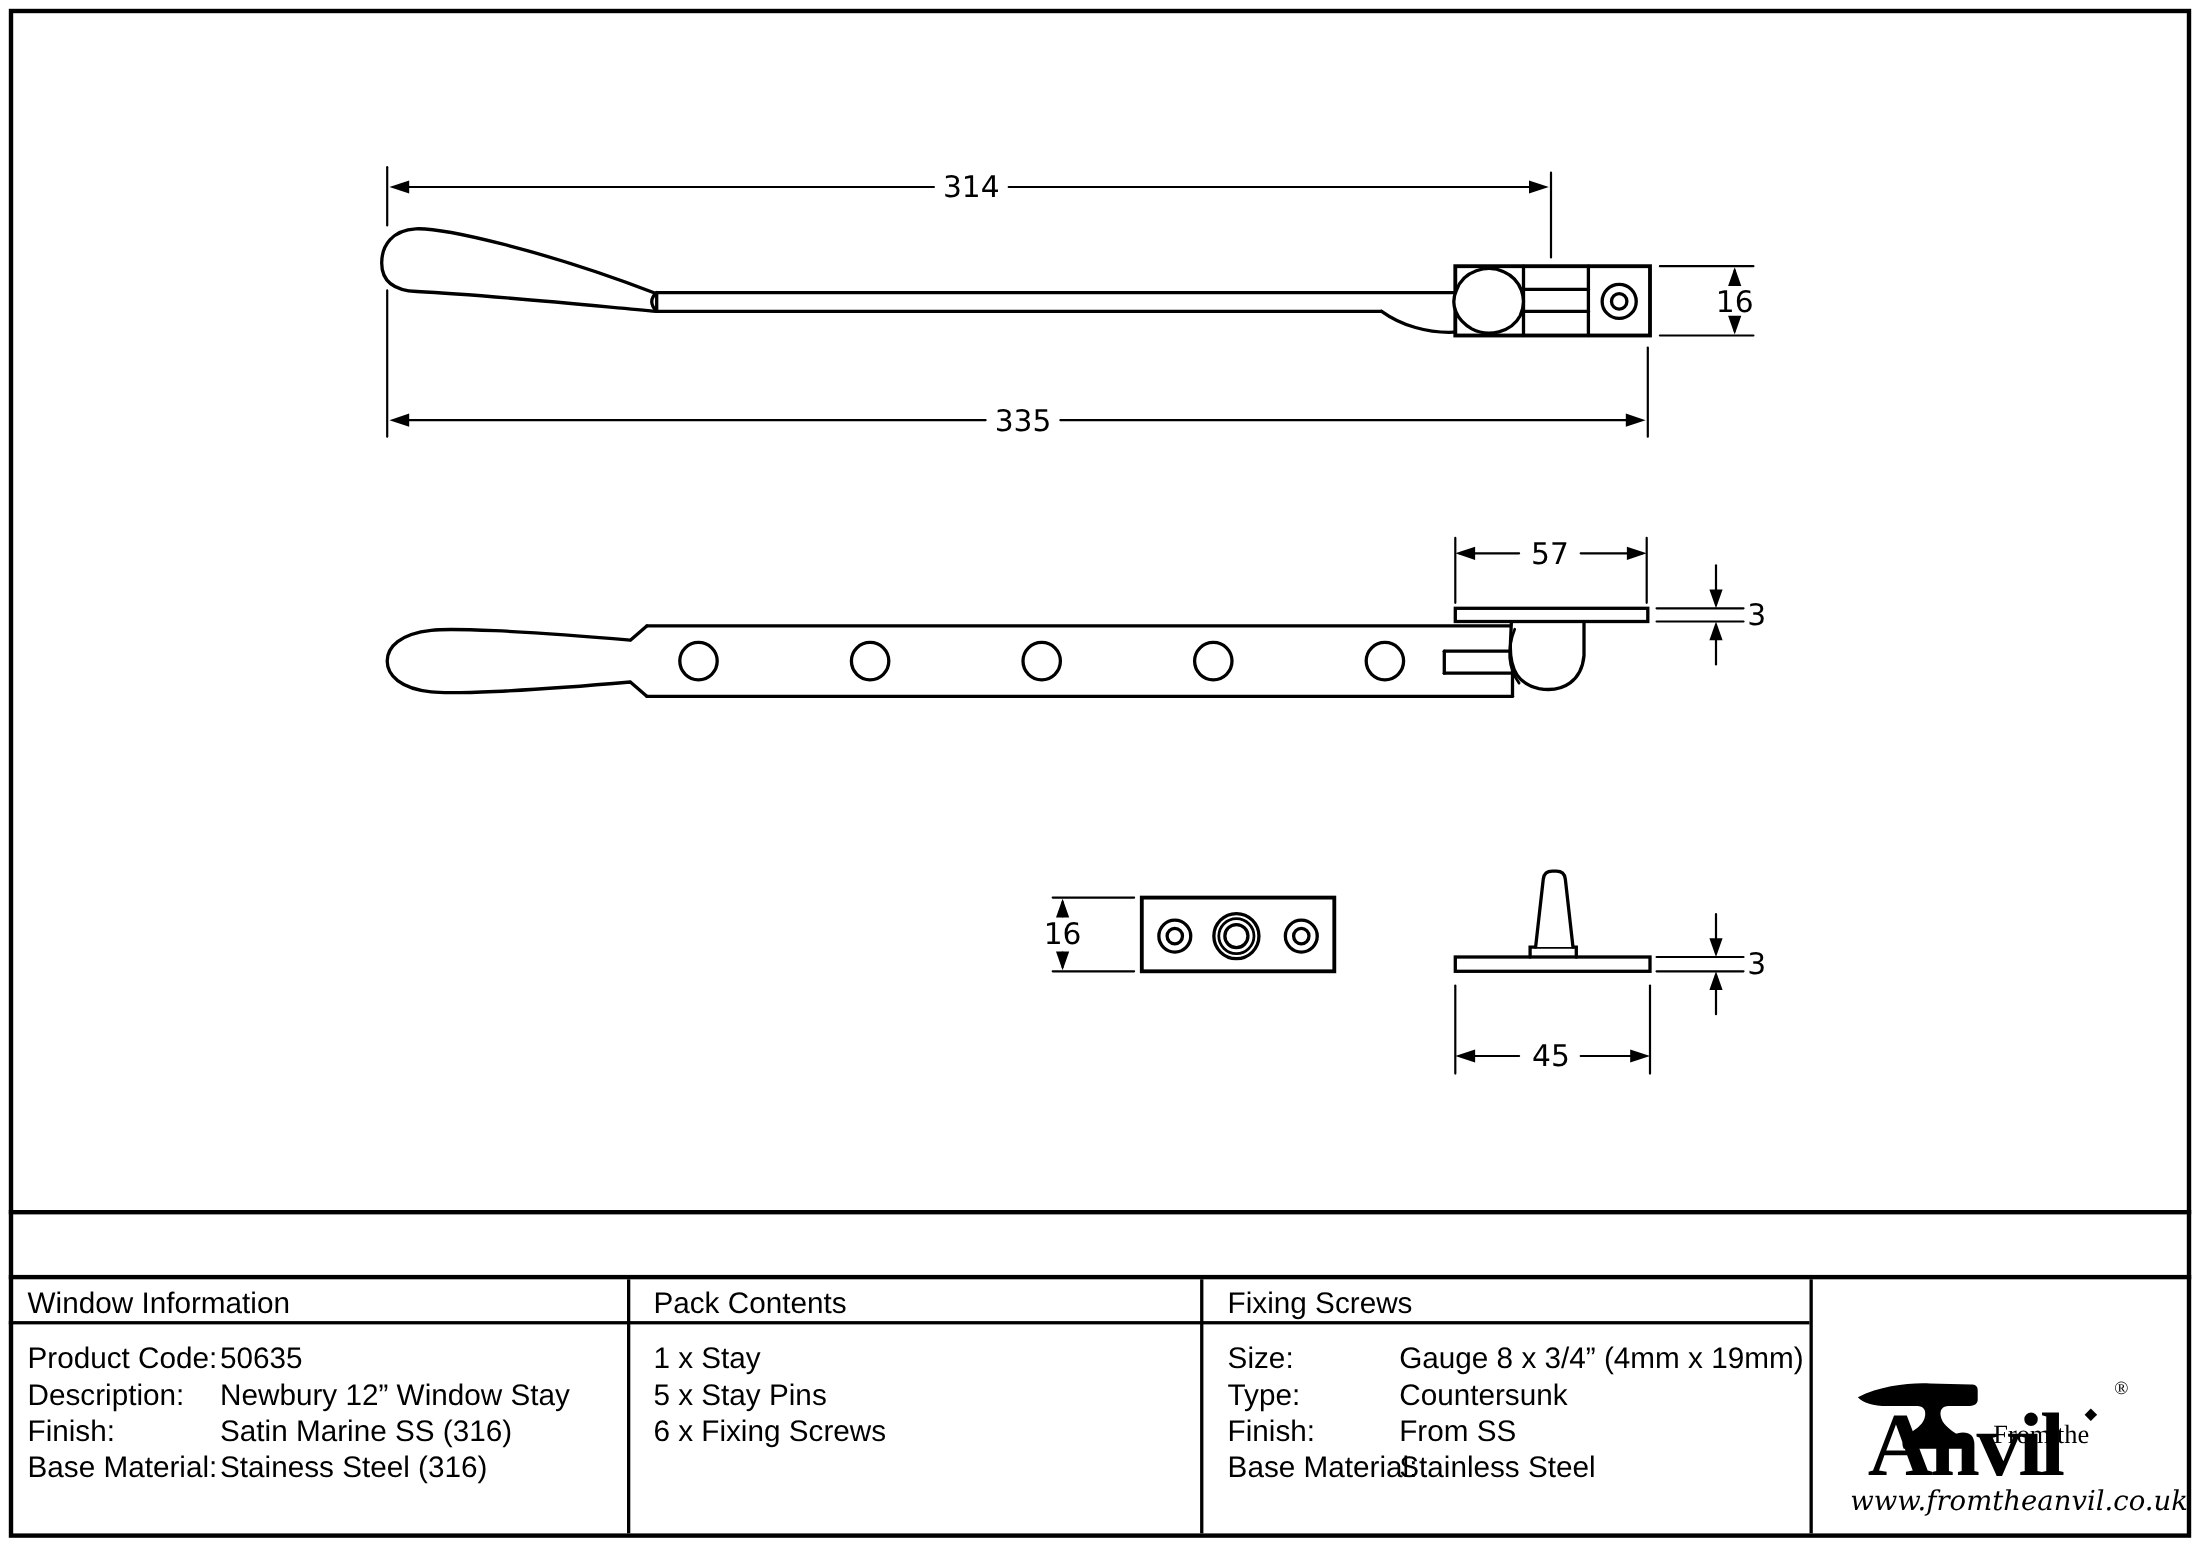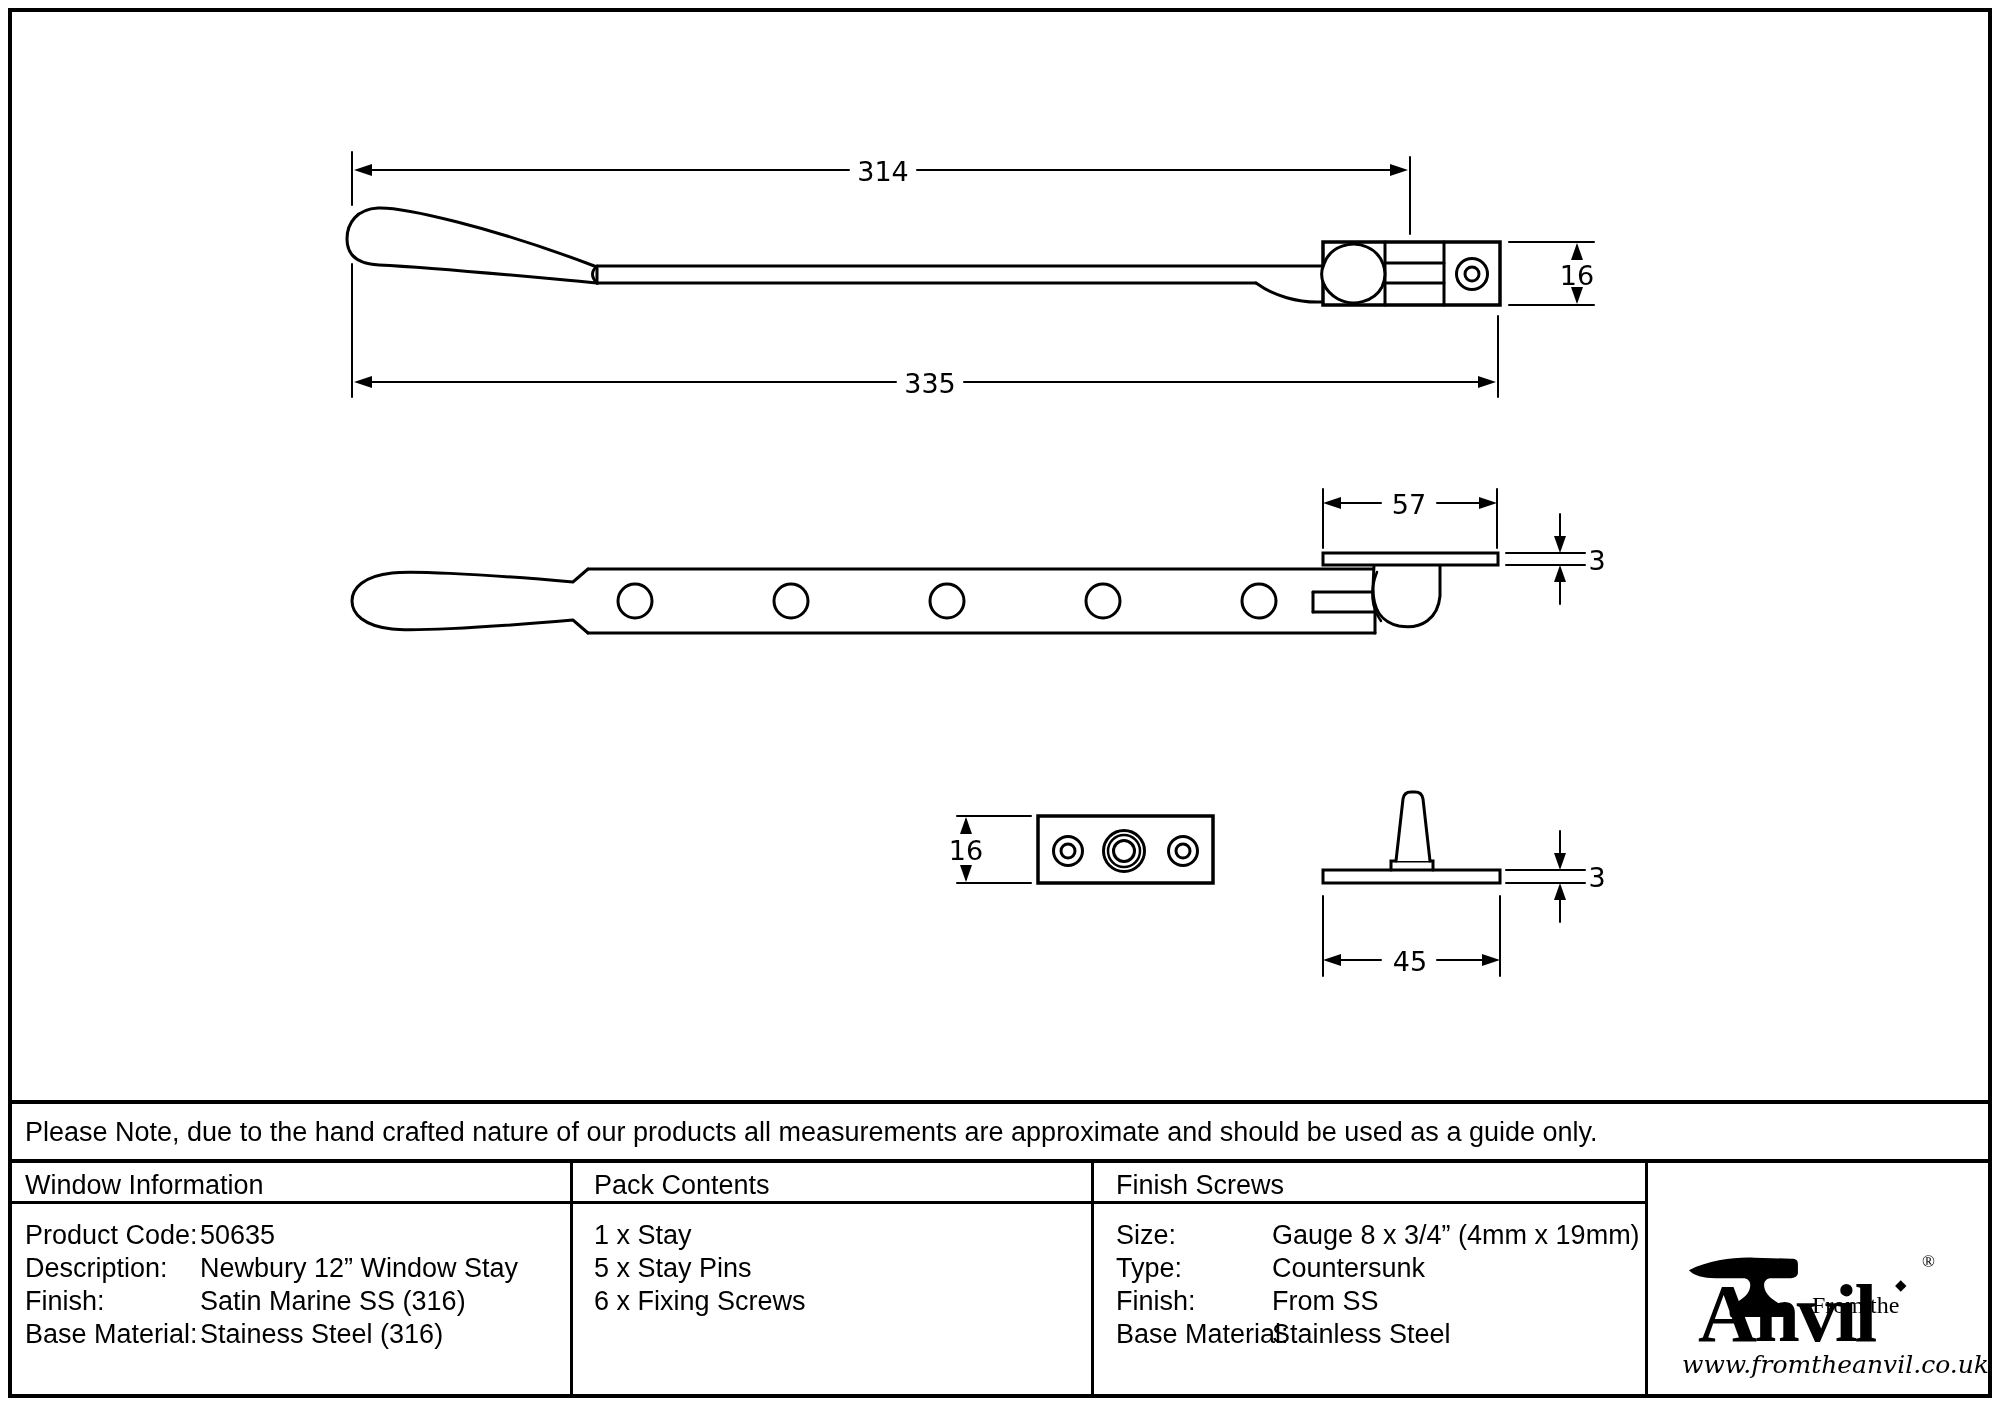--- a/index.html
+++ b/index.html
@@ -160,31 +160,30 @@
     <text x="930" y="383" text-anchor="middle" dominant-baseline="central">335</text>
     <text x="1577" y="275" text-anchor="middle" dominant-baseline="central">16</text>
     <text x="1409" y="504" text-anchor="middle" dominant-baseline="central">57</text>
     <text x="1597" y="560" text-anchor="middle" dominant-baseline="central">3</text>
     <text x="966" y="850" text-anchor="middle" dominant-baseline="central">16</text>
     <text x="1597" y="877" text-anchor="middle" dominant-baseline="central">3</text>
     <text x="1410" y="961" text-anchor="middle" dominant-baseline="central">45</text>
   </svg>
 
   <div class="hline" style="left:8px;top:1100px;width:1984px;height:4px"></div>
-  <div class="abs note-text" style="left:25px;top:1117px;width:1700px">Please Note, due to the hand crafted nature of our products all measurements are approximate and should be used as a guide only.</div>
   <div class="hline" style="left:8px;top:1159px;width:1984px;height:4px"></div>
 
   <div class="vline" style="left:570px;top:1163px;width:3px;height:231px"></div>
   <div class="vline" style="left:1091px;top:1163px;width:3px;height:231px"></div>
   <div class="vline" style="left:1645px;top:1163px;width:3px;height:231px"></div>
   <div class="hline" style="left:8px;top:1201px;width:1637px;height:3px"></div>
 
   <div class="abs th" style="left:25px;top:1170px">Window Information</div>
   <div class="abs th" style="left:594px;top:1170px">Pack Contents</div>
-  <div class="abs th" style="left:1116px;top:1170px">Finish Screws</div>
+  <div class="abs th" style="left:1116px;top:1170px">Fixing Screws</div>
 
   <div class="cell-row" style="left:25px;top:1220px">
     <span class="kv-label" style="width:175px">Product Code:</span><span class="kv-value">50635</span>
   </div>
   <div class="cell-row" style="left:25px;top:1253px">
     <span class="kv-label" style="width:175px">Description:</span><span class="kv-value">Newbury 12” Window Stay</span>
   </div>
   <div class="cell-row" style="left:25px;top:1286px">
     <span class="kv-label" style="width:175px">Finish:</span><span class="kv-value">Satin Marine SS (316)</span>
   </div>

